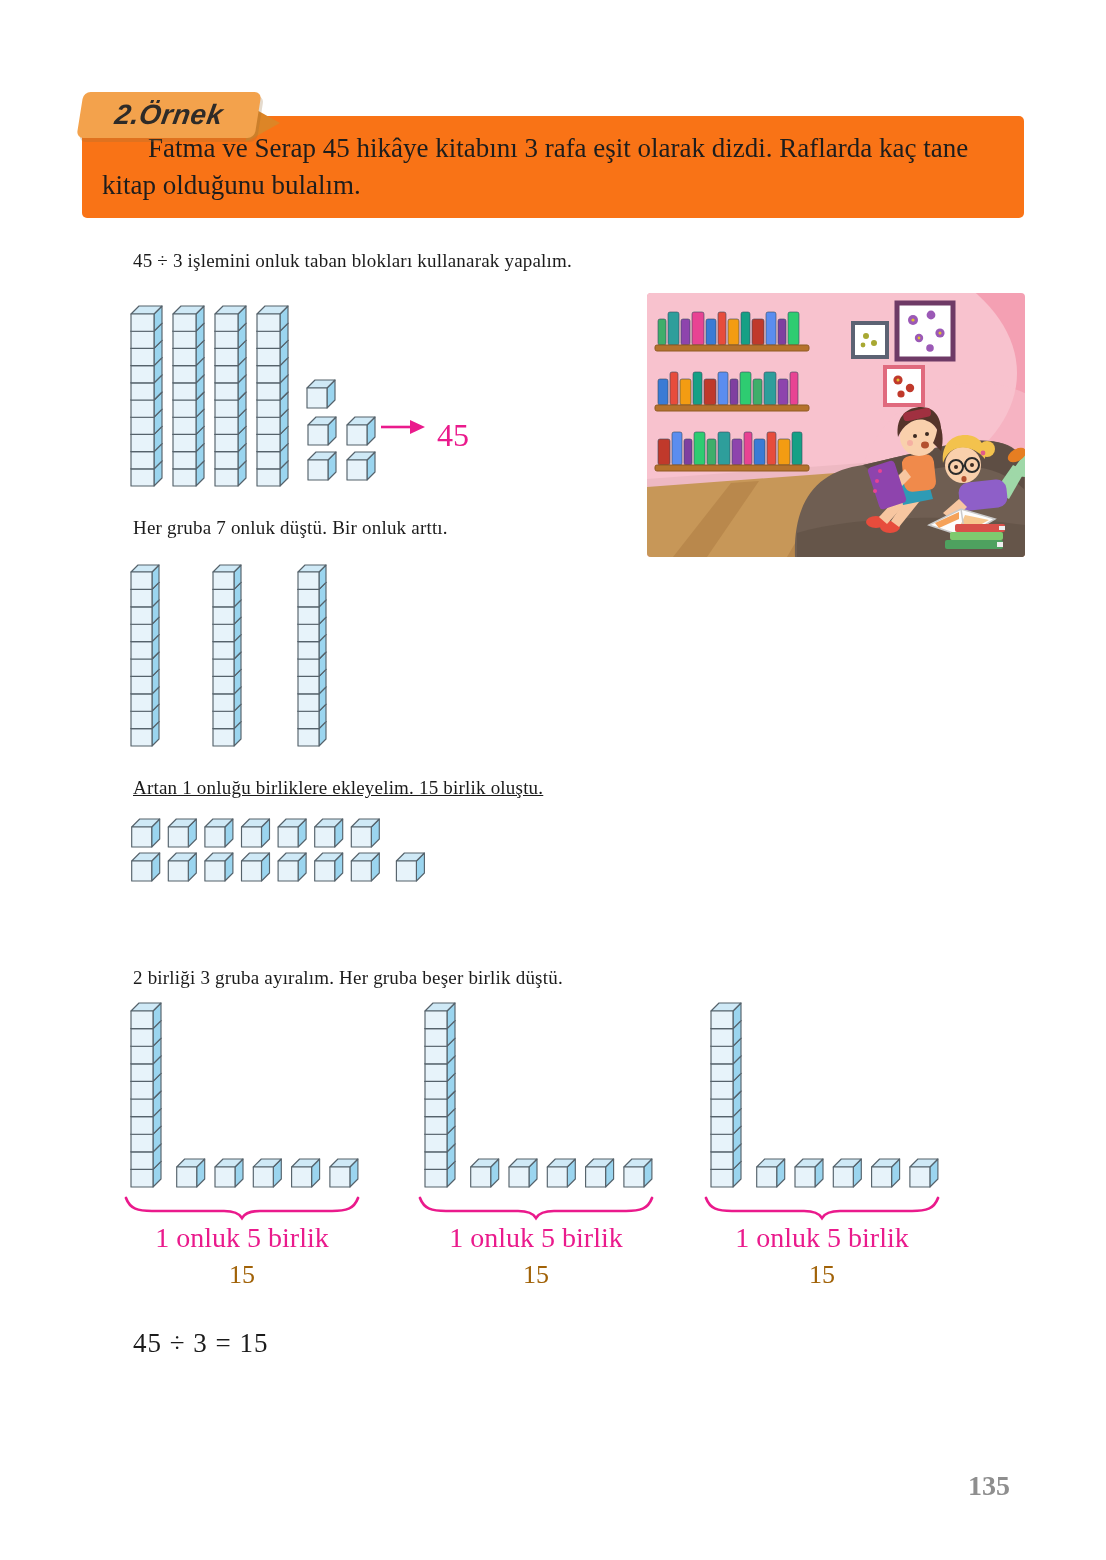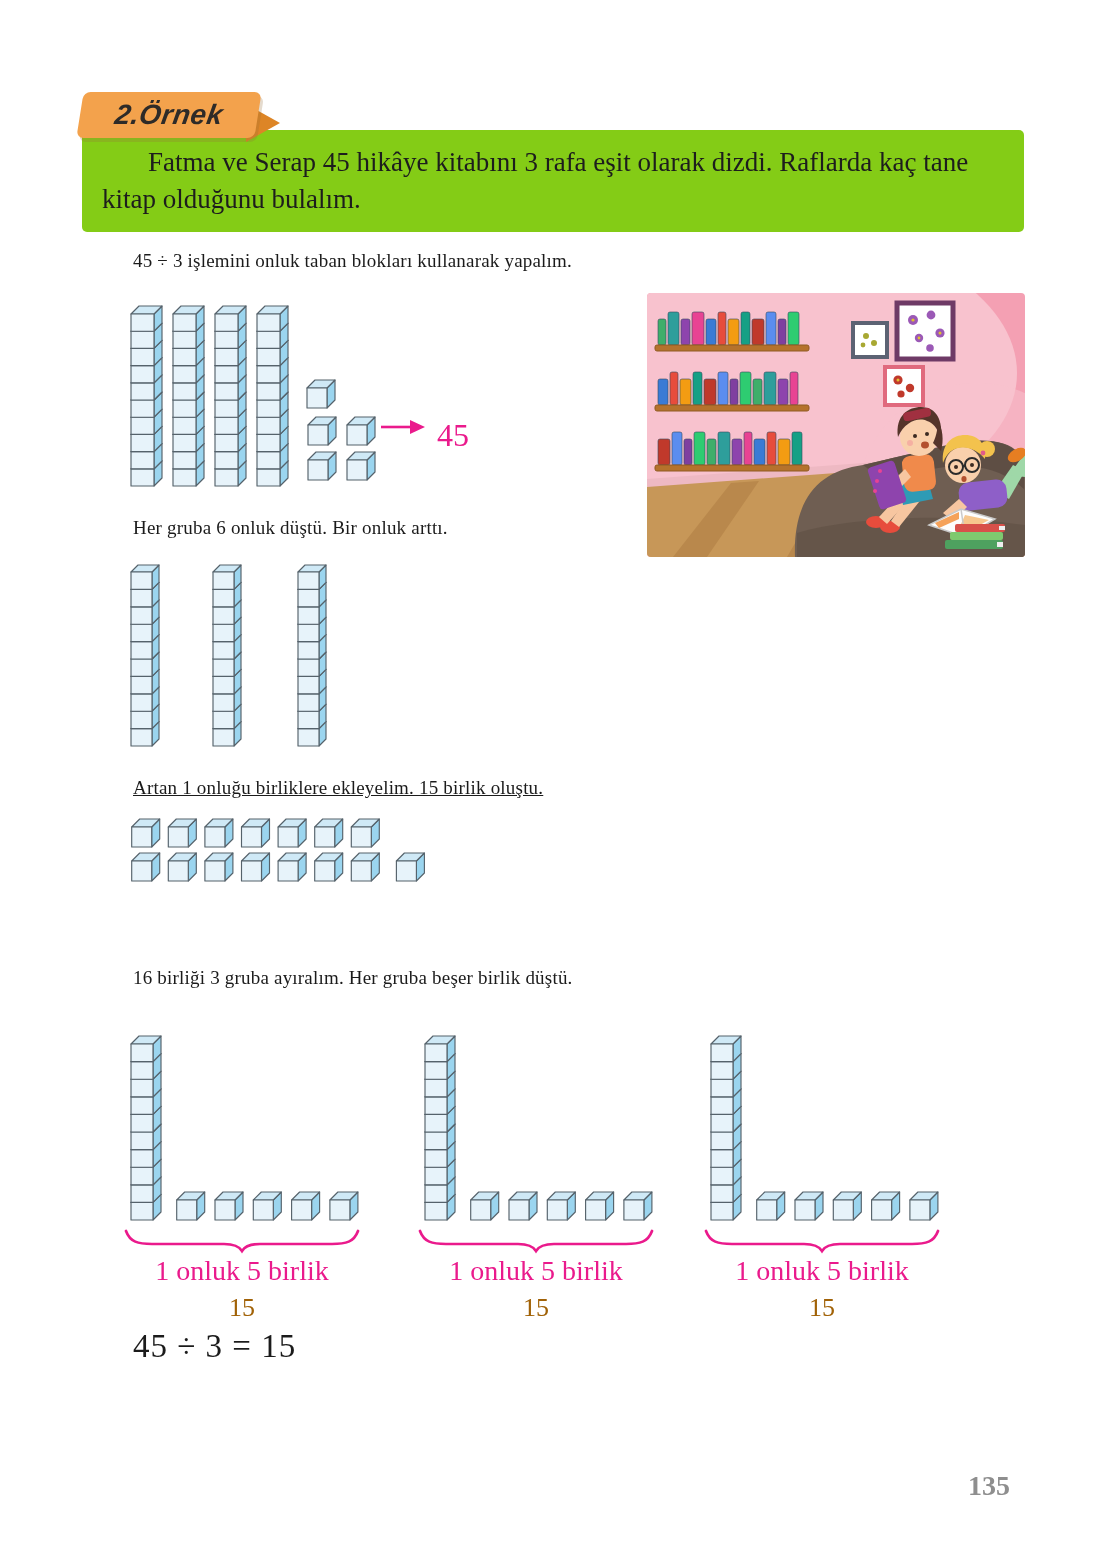--- a/index.html
+++ b/index.html
@@ -11,39 +11,39 @@
   
   .badge{left:80px;top:92px;width:178px;height:46px;background:#f3a24c;
          border-radius:7px;transform:skewX(-9deg);
          box-shadow:3px 4px 0 rgba(150,110,60,.25);
          display:flex;align-items:center;justify-content:center;z-index:3;}
   .badge-text{font-family:"Liberation Sans",sans-serif;font-weight:bold;
          font-style:italic;font-size:28px;color:#2e2b28;letter-spacing:.5px;}
   .badge-fold{left:246px;top:98px;z-index:2;}
 
   
-  .panel{left:82px;top:130px;width:942px;height:102px;background:#84cc16;
+  .panel{left:82px;top:116px;width:942px;height:102px;background:#f97316;
          border-radius:5px;z-index:1;}
   .panel p{margin:0;padding:14px 20px 0 20px;text-indent:46px;
          font-size:27px;line-height:37px;color:#1d1d1d;}
 
   .step{font-size:19px;color:#1b1b1b;letter-spacing:.2px;white-space:nowrap;}
   .s1{left:133px;top:250px;}
   .s2{left:133px;top:517px;}
   .s3{left:133px;top:777px;text-decoration:underline;}
   .s4{left:133px;top:967px;}
-  .equation{left:133px;top:1328px;font-size:33px;color:#1b1b1b;letter-spacing:1px;}
+  .equation{left:133px;top:1328px;font-size:27px;color:#1b1b1b;letter-spacing:1px;}
 
   .fig1{left:125px;top:300px;}
   .fig2{left:125px;top:560px;}
   .fig3{left:125px;top:815px;}
 
   .illus{left:647px;top:293px;width:378px;height:264px;border-radius:4px;overflow:hidden;}
 
-  .groups{left:0;top:1034px;width:1106px;height:300px;}
+  .groups{left:0;top:1001px;width:1106px;height:300px;}
   .group{position:absolute;top:0;width:244px;text-align:center;}
   .group .blocks{display:block;}
   .group .brace{display:block;margin-top:2px;}
   .group-label{font-size:28px;color:#ea1a8c;margin-top:1px;}
   .group-value{font-size:26px;color:#a16207;margin-top:6px;}
 
   .pagenum{left:968px;top:1470px;font-size:28px;font-weight:bold;color:#8e8e8e;
            font-family:Liberation Serif, serif;}
 </style>
 </head>
@@ -54,23 +54,23 @@
 </div>
 <svg class="abs badge-fold" width="40" height="50">
   <polygon points="0,6 34,25 0,44" fill="#dd8526"></polygon>
 </svg>
 
 <div class="abs panel">
   <p>Fatma ve Serap 45 hikâye kitabını 3 rafa eşit olarak dizdi. Raflarda kaç tane kitap olduğunu bulalım.</p>
 </div>
 
 <div class="abs step s1">45 ÷ 3 işlemini onluk taban blokları kullanarak yapalım.</div>
-<div class="abs step s2">Her gruba 6 onluk düştü. Bir onluk arttı.</div>
+<div class="abs step s2">Her gruba 7 onluk düştü. Bir onluk arttı.</div>
 <div class="abs step s3">Artan 1 onluğu birliklere ekleyelim. 15 birlik oluştu.</div>
-<div class="abs step s4">16 birliği 3 gruba ayıralım. Her gruba beşer birlik düştü.</div>
+<div class="abs step s4">2 birliği 3 gruba ayıralım. Her gruba beşer birlik düştü.</div>
 
 <svg class="abs fig1" id="fig-dividend" width="440" height="200">
   <g id="fig1-blocks">
       <polygon points="29,168.79999999999998 37,160.79999999999998 37,177.99999999999997 29,185.99999999999997" fill="#9bd5ef" stroke="#55626b" stroke-width="1.15" stroke-linejoin="round"></polygon>
       <polygon points="6,168.79999999999998 14,160.79999999999998 37,160.79999999999998 29,168.79999999999998" fill="#cfe9f6" stroke="#55626b" stroke-width="1.15" stroke-linejoin="round"></polygon>
       <rect x="6" y="168.79999999999998" width="23" height="17.2" fill="#e7f3fa" stroke="#55626b" stroke-width="1.15" stroke-linejoin="round"></rect>
       <polygon points="29,151.6 37,143.6 37,160.79999999999998 29,168.79999999999998" fill="#9bd5ef" stroke="#55626b" stroke-width="1.15" stroke-linejoin="round"></polygon>
       <polygon points="6,151.6 14,143.6 37,143.6 29,151.6" fill="#cfe9f6" stroke="#55626b" stroke-width="1.15" stroke-linejoin="round"></polygon>
       <rect x="6" y="151.6" width="23" height="17.2" fill="#e7f3fa" stroke="#55626b" stroke-width="1.15" stroke-linejoin="round"></rect>
       <polygon points="29,134.39999999999998 37,126.39999999999998 37,143.59999999999997 29,151.59999999999997" fill="#9bd5ef" stroke="#55626b" stroke-width="1.15" stroke-linejoin="round"></polygon>

